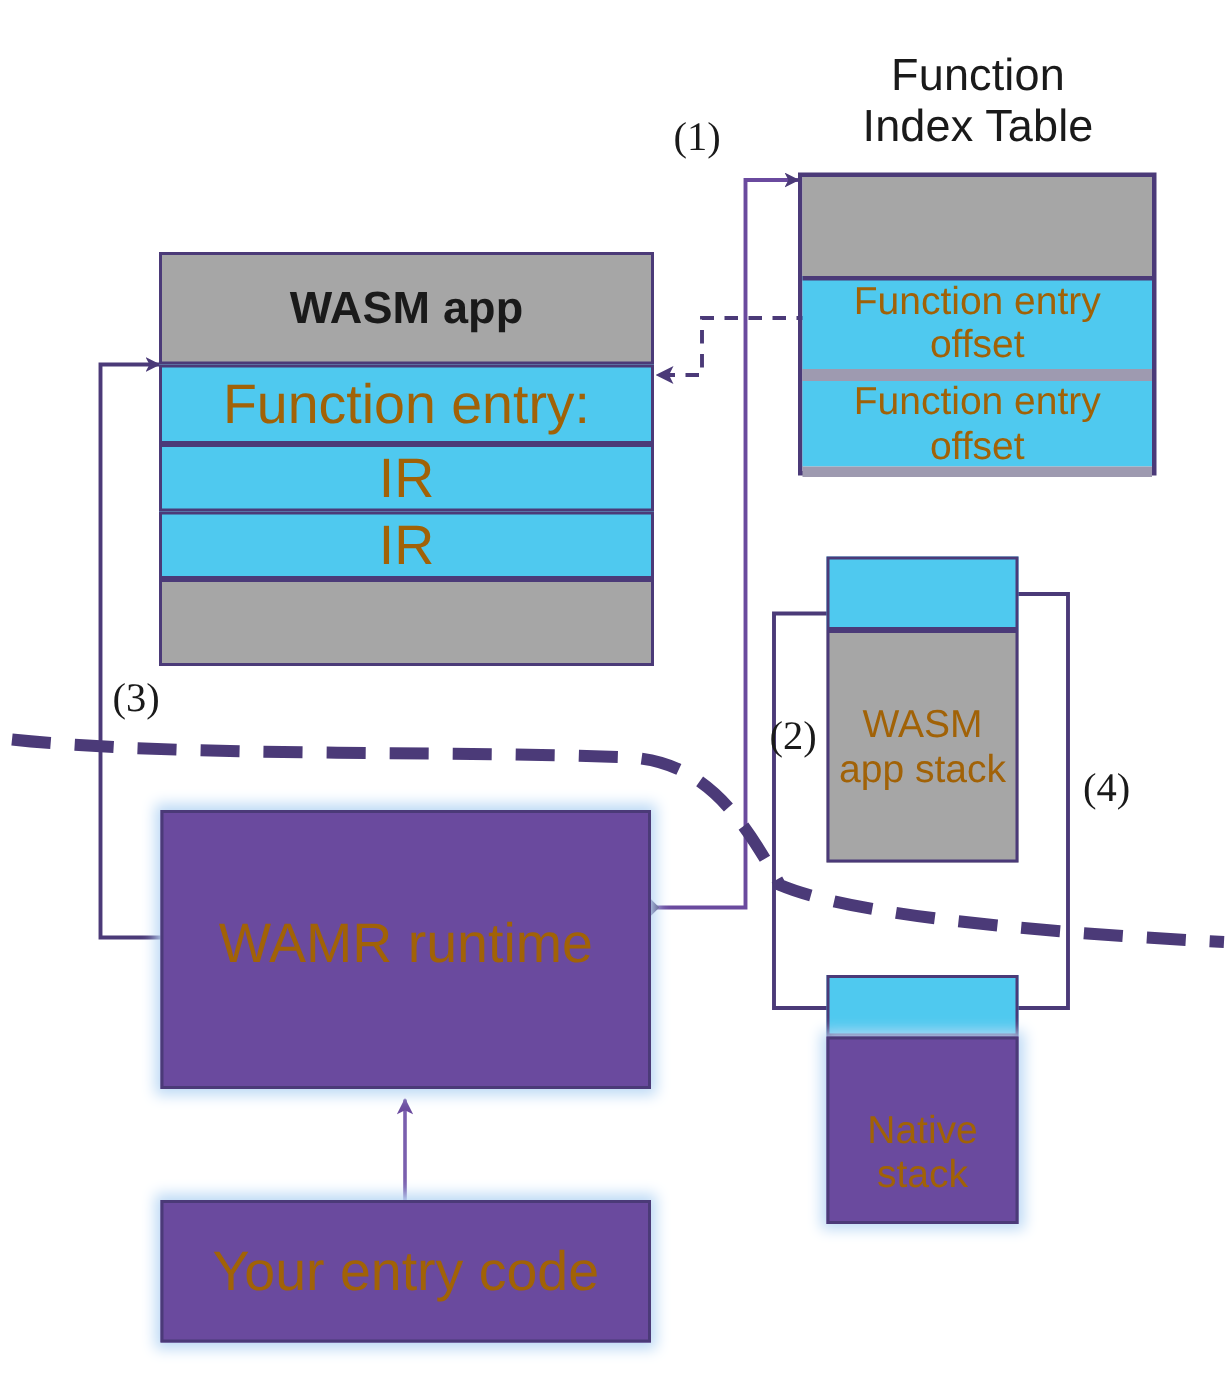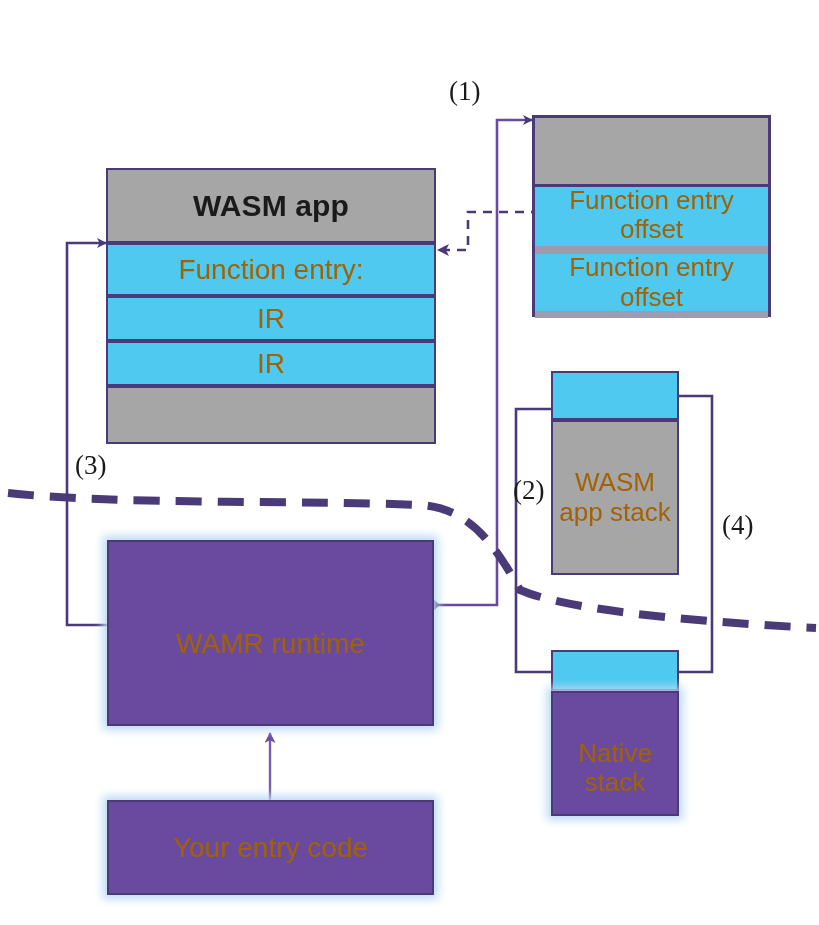--- a/index.html
+++ b/index.html
@@ -40,21 +40,21 @@
     pointer-events:none;
   }
 
   .t-dark{ color:#1a1a1a; }
   .t-white{ color:#a16207; }
 
   .title{
     font-size:30px;
     letter-spacing:0.1px;
   }
-  .f28{ font-size:28px; }
+  .f28{ font-size:37px; }
   .f26{ font-size:26px; }
 
   
   .cond{ font-family:"Liberation Sans Narrow","Liberation Sans", sans-serif; }
 
   .step{
     position:absolute;
     font-size:27px;
     color:#1a1a1a;
     font-family:"Liberation Serif", serif;
@@ -129,20 +129,22 @@
   <div class="lbl f28 t-white z2" style="left:106px; top:243px; width:330px; height:53px;">Function entry:</div>
 
   <div class="box bx-outline cyan z1" style="left:106px; top:296px; width:330px; height:45px;"></div>
   <div class="lbl f28 t-white z2" style="left:106px; top:296px; width:330px; height:45px;">IR</div>
 
   <div class="box bx-outline cyan z1" style="left:106px; top:341px; width:330px; height:45px;"></div>
   <div class="lbl f28 t-white z2" style="left:106px; top:341px; width:330px; height:45px;">IR</div>
 
   <div class="box bx-outline gray z1" style="left:106px; top:386px; width:330px; height:58px;"></div>
 
+  <div class="lbl title t-dark z2" style="left:518px; top:28px; width:268px; height:80px;">Function
+Index Table</div>
 
   <div class="box bx-outline z1" style="left:532px; top:115px; width:239px; height:202px; border-width:3px;"></div>
 
   <div class="box gray z2" style="left:535px; top:118px; width:233px; height:66px;"></div>
 
   <div class="box cyan z2" style="left:535px; top:184px; width:233px; height:62px; border-top:3px solid #4b3a78;"></div>
   <div class="lbl cond f26 t-white z3" style="left:535px; top:184px; width:233px; height:62px;">Function entry
 offset</div>
 
   <div class="box divider z2" style="left:535px; top:246px; width:233px; height:8px;"></div>
@@ -157,21 +159,21 @@
   <div class="box bx-outline gray z1" style="left:551px; top:420px; width:128px; height:155px;"></div>
   <div class="lbl cond f26 t-white z2" style="left:551px; top:420px; width:128px; height:155px;">WASM
 app stack</div>
 
   <div class="box bx-outline cyan z1" style="left:551px; top:650px; width:128px; height:41px;"></div>
   <div class="box bx-outline purple glow z1" style="left:551px; top:691px; width:128px; height:125px;"></div>
   <div class="lbl cond f26 t-white z2" style="left:551px; top:691px; width:128px; height:154px;">Native
 stack</div>
 
   <div class="box bx-outline purple glow z1" style="left:107px; top:540px; width:327px; height:186px;"></div>
-  <div class="lbl f28 t-white z2" style="left:107px; top:556px; width:327px; height:176px;">WAMR runtime</div>
+  <div class="lbl f28 t-white z2" style="left:107px; top:541px; width:327px; height:176px;">WAMR runtime</div>
 
   <div class="box bx-outline purple glow z1" style="left:107px; top:800px; width:327px; height:95px;"></div>
   <div class="lbl f28 t-white z2" style="left:107px; top:800px; width:327px; height:95px;">Your entry code</div>
 
   <svg class="overlay over" viewBox="0 0 819 925">
     <path d="M8,493 C 120,505 300,500 420,505 C 470,508 495,545 520,590
              C 560,607 660,620 816,628" fill="none" stroke="#4b3a78" stroke-width="8" stroke-dasharray="26 16" stroke-linecap="butt"></path>
   </svg>
 
   <div class="step z5" style="left:449px; top:76px;">(1)</div>

